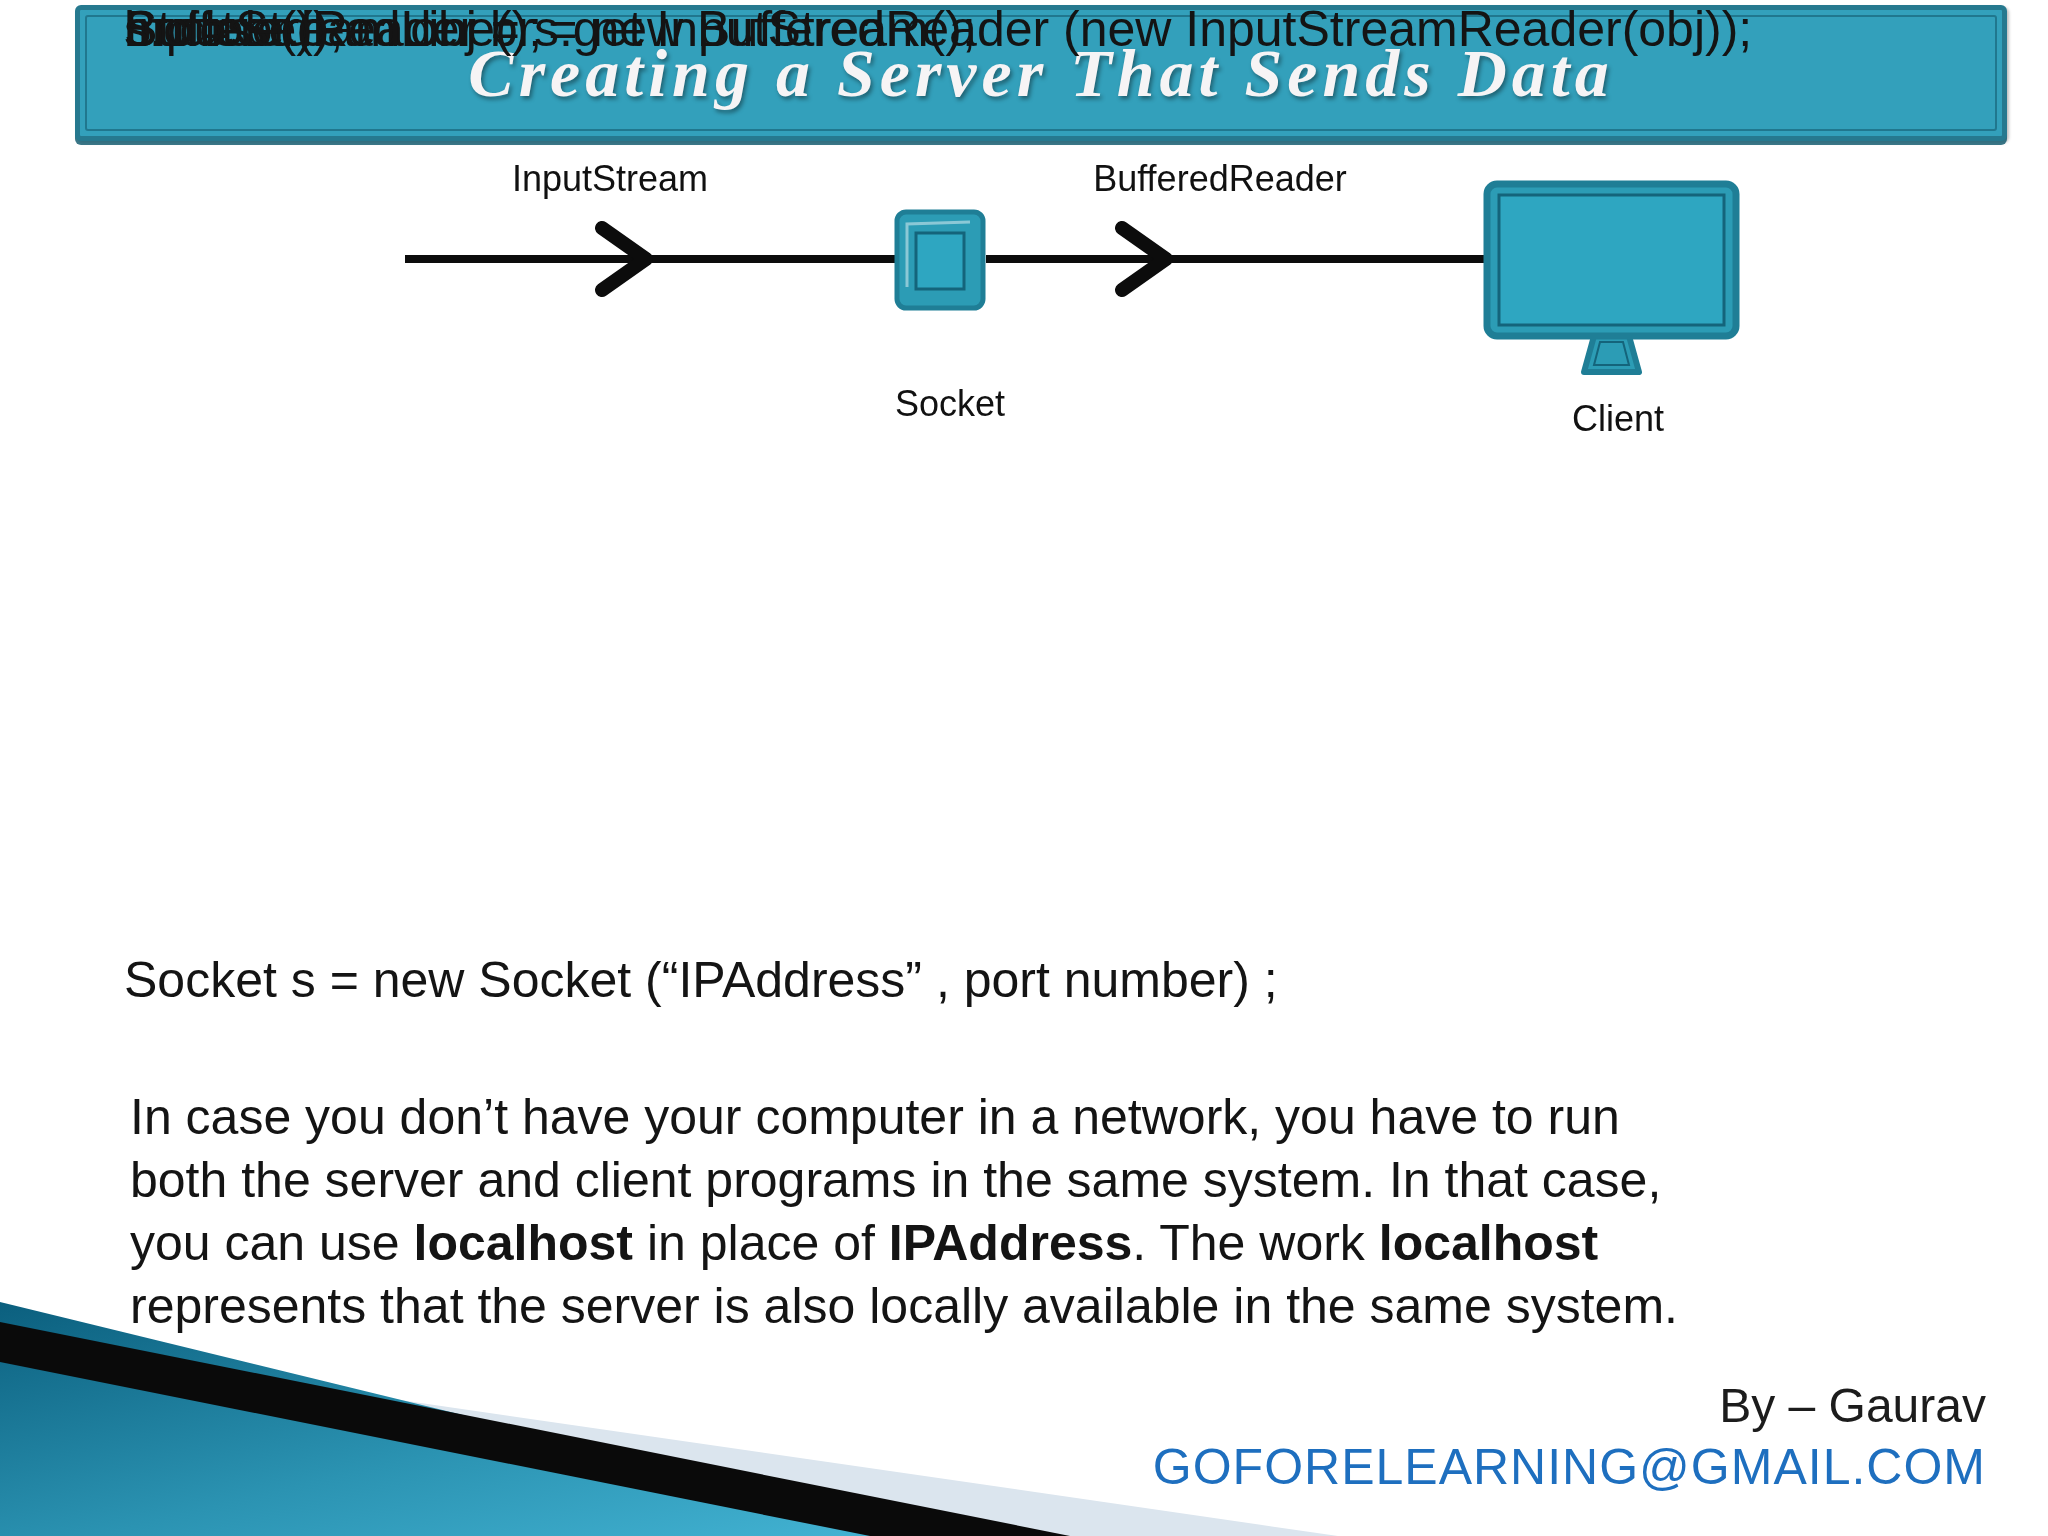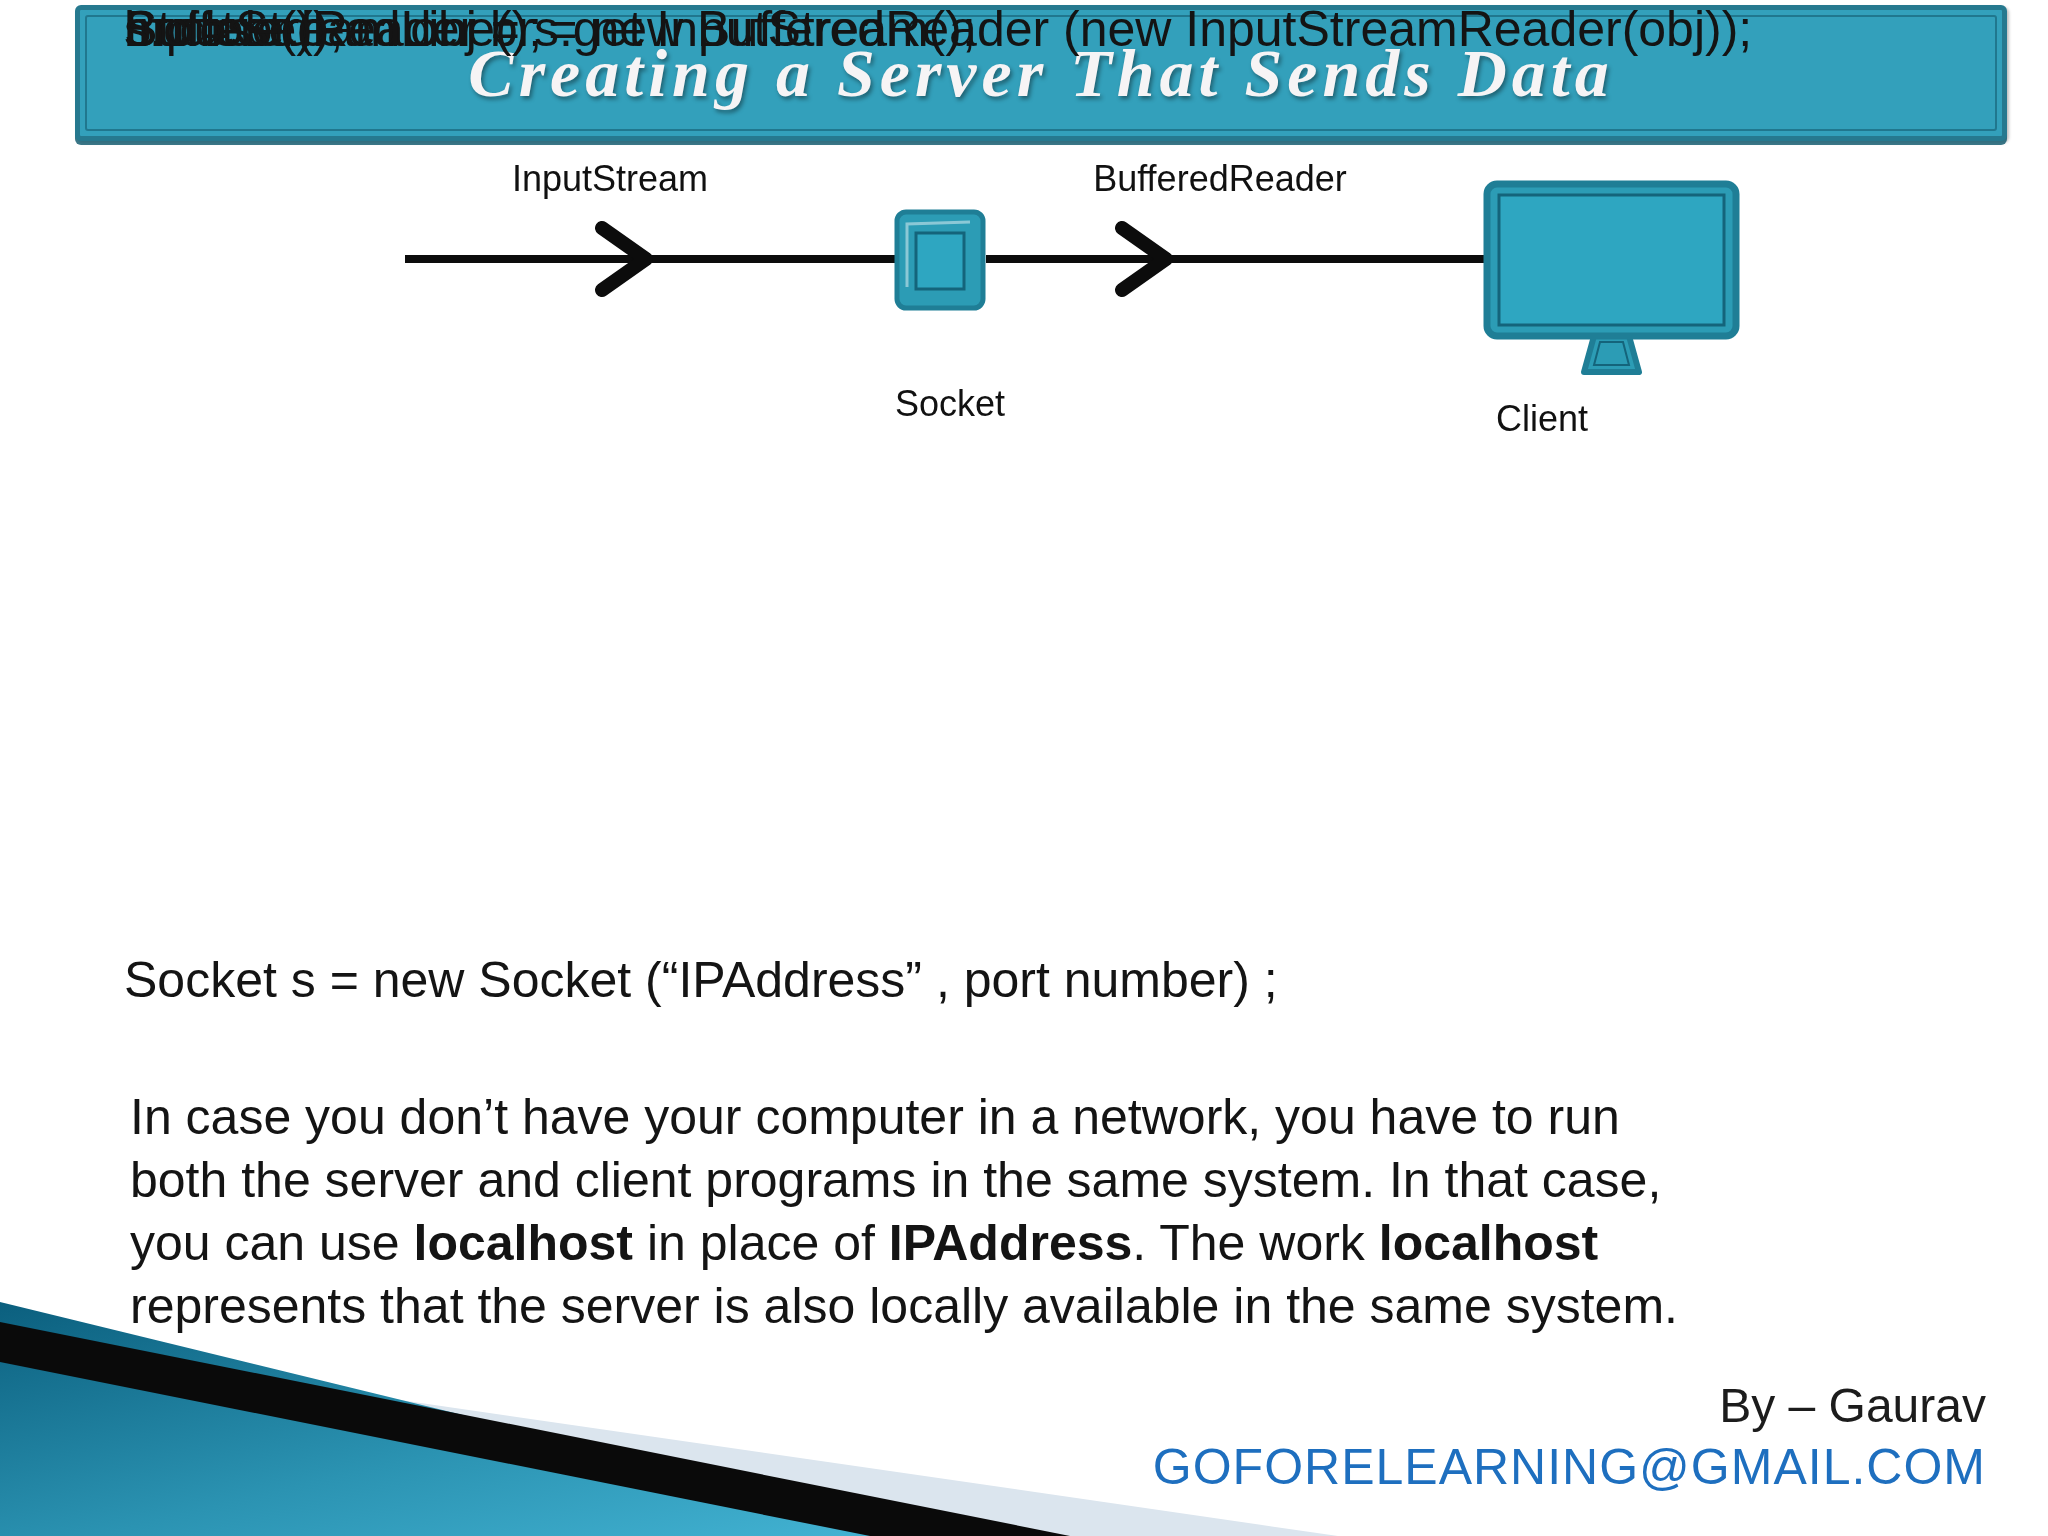--- a/index.html
+++ b/index.html
@@ -31,21 +31,21 @@
     color:#f6f4f5;
     text-shadow:2px 3px 4px rgba(0,0,0,.4);
   }
   
   .diagram-label{
     position:absolute; font-size:36px; color:#111; text-align:center;
   }
   .lbl-inputstream{ left:395px; top:158px; width:430px; }
   .lbl-bufferedreader{ left:1005px; top:158px; width:430px; }
   .lbl-socket{ left:860px; top:357px; width:180px;margin-top:26px; }
-  .lbl-client{ left:1452px; top:398px; width:180px; }
+  .lbl-client{ left:1528px; top:398px; width:180px; }
   .arrows-svg{ position:absolute; left:0; top:0; }
   .socket-svg{ position:absolute; left:894px; top:209px; }
   .monitor-svg{ position:absolute; left:1483px; top:180px; }
   .icon-fill{ fill:var(--icon-fill,#2c9cb5); stroke:var(--icon-border,#1f7e96); }
   .icon-inner{ fill:var(--icon-fill-light,#2ea6c1); stroke:#14647b; }
   
   .code-line{
     position:absolute; left:124px; font-size:50px; white-space:pre; color:#141414;
   }
   .code-line:nth-of-type(1){ top:512px; }

